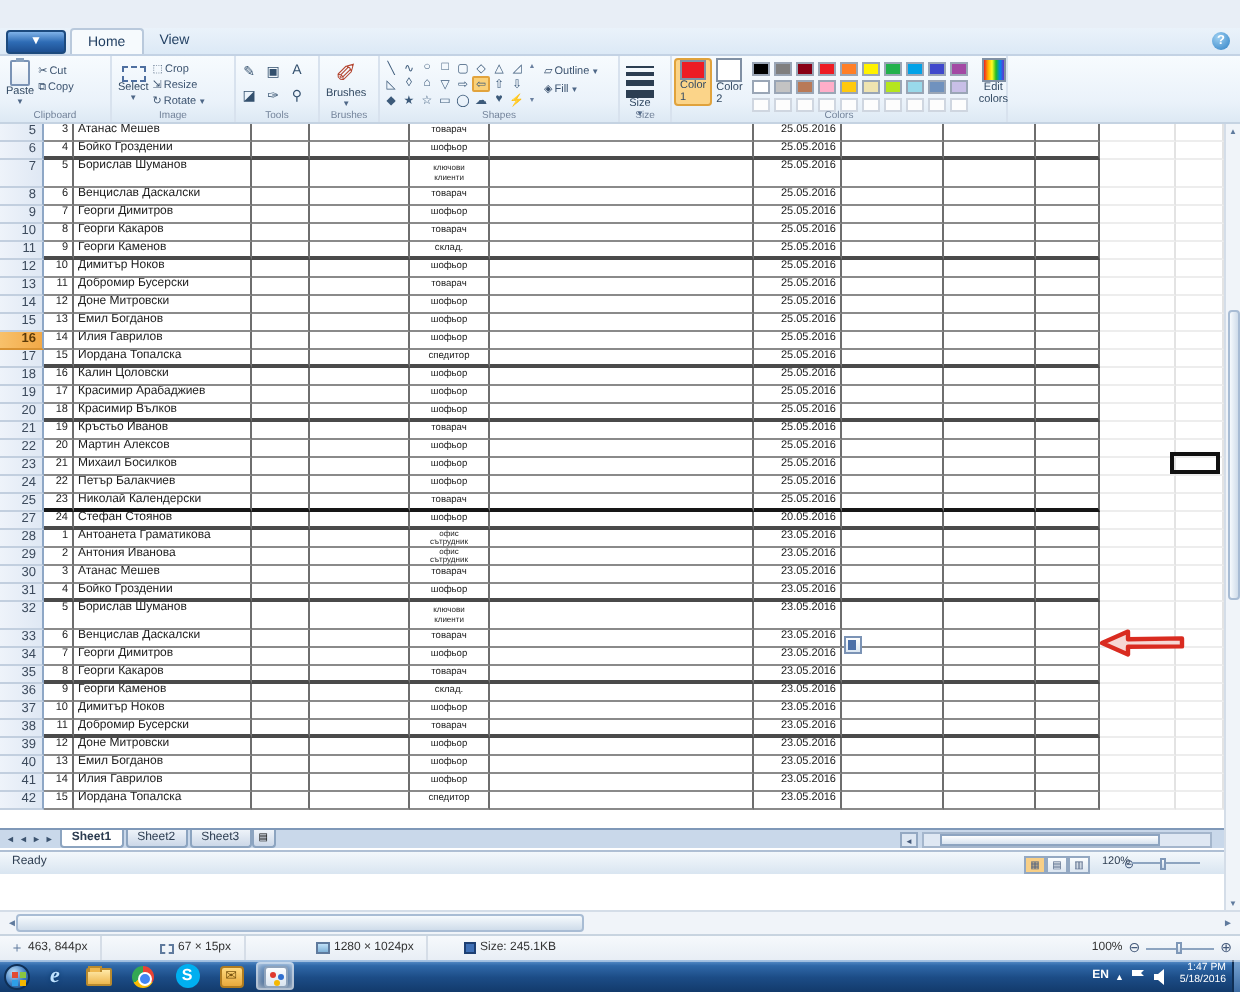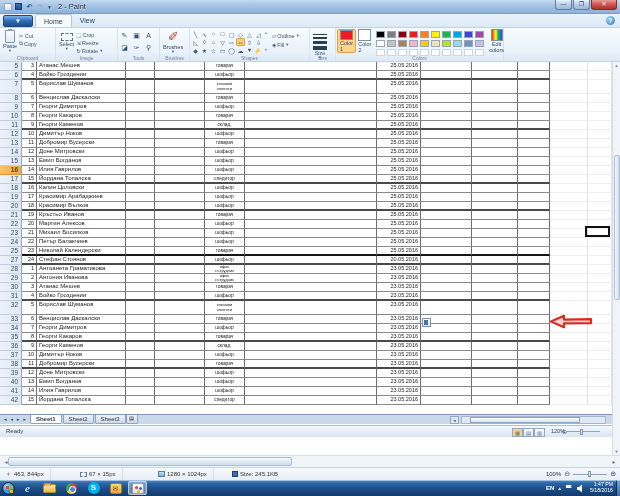--- a/index.html
+++ b/index.html
@@ -157,39 +157,20 @@
   .pm { font-size:7px; color:#44597a; }
 
   
   .real-tb { position:absolute; left:0; top:480px; width:620px; height:16px; }
 </style>
 </head>
 <body>
 
 <div class="screen">
 
-  <div class="titlebar">
-    <div class="qat">
-      <span class="mini">
-          <span class="paint-file-ico"></span>
-        </span>
-      <span class="mini">
-          <span class="save-ico"></span>
-        </span>
-      <span class="mini undo-ico">↶</span>
-      <span class="mini redo-ico">↷</span>
-      <span class="qat-caret">▼</span>
-    </div>
-    <span class="win-title">2 - Paint</span>
-    <div class="winbtns">
-      <span class="winbtn">—</span>
-      <span class="winbtn">❐</span>
-      <span class="winbtn close">✕</span>
-    </div>
-  </div>
 
   <div class="tabrow">
     <span class="appbtn">▼</span>
     <span class="ribtab active">Home</span>
     <span class="ribtab">View</span>
     <span class="helpbtn">?</span>
   </div>
 
   <div class="ribbon">
     <div class="rgroup" style="width:56px">

